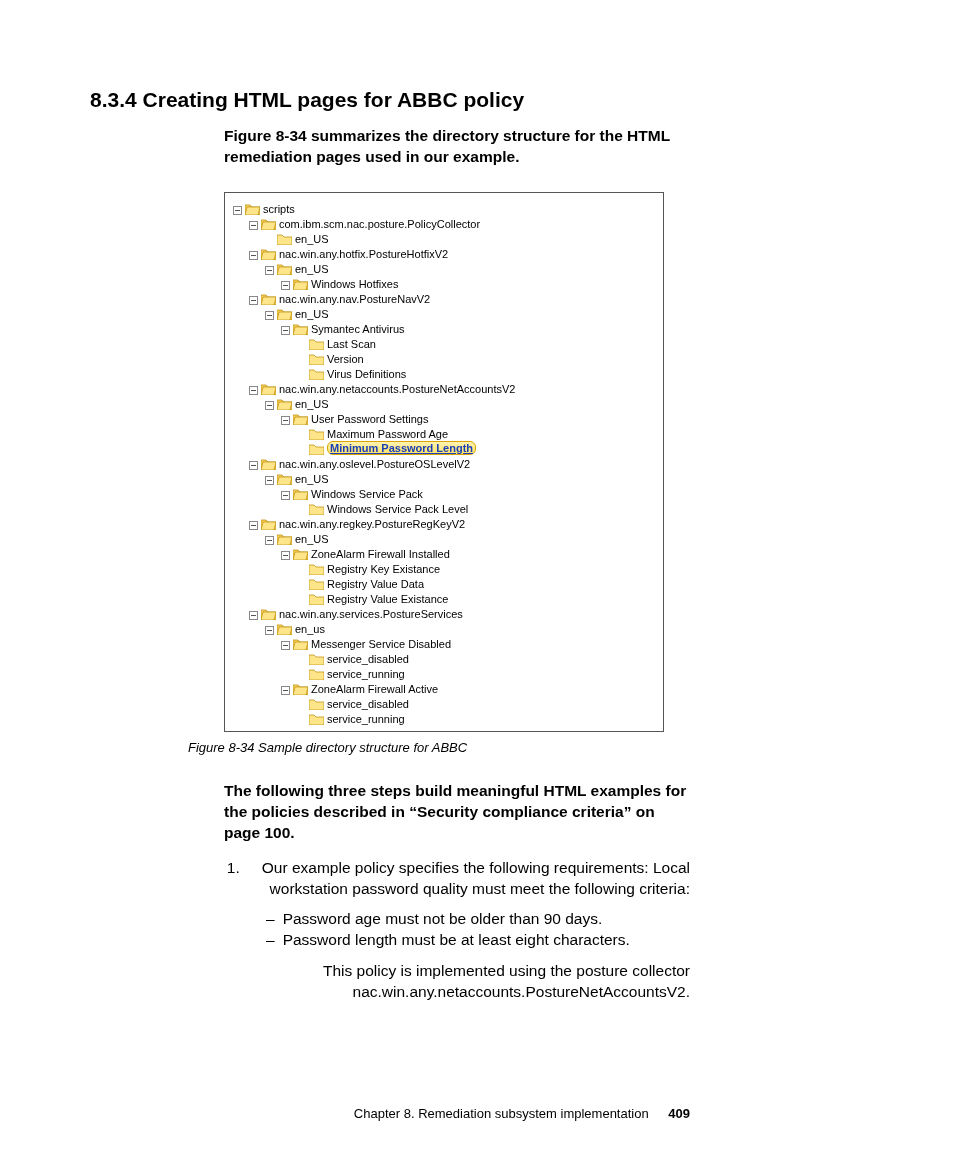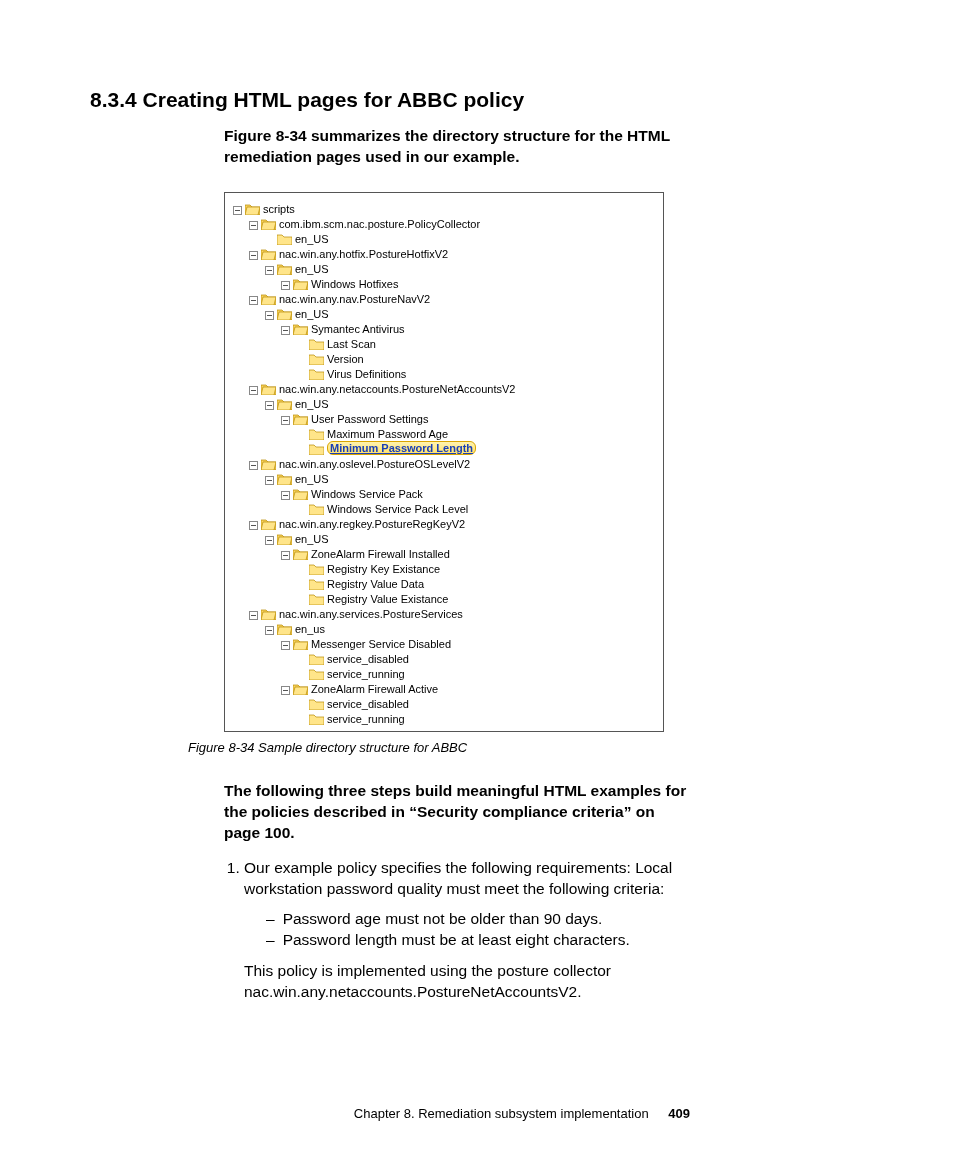--- a/index.html
+++ b/index.html
@@ -89,21 +89,21 @@
     font-style: italic;
     font-size: 13px;
     margin-top: 8px;
     margin-bottom: 26px;
   }
   ol.steps {
     margin: 0 0 0 0;
     padding-left: 20px;
     font-size: 15.5px;
   }
-  ol.steps > li { margin-bottom: 18px; line-height:1.35; }
+  ol.steps > li { margin-bottom: 18px; line-height:1.35;text-align:right; }
   .sublist {
     margin: 10px 0 10px 0;
     padding-left: 22px;
     font-size: 15.5px;
   }
   .sublist .dash-row { display:flex; gap:8px; line-height:1.35; }
   .sublist .dash { flex-shrink:0; }
   .after-list { margin-top: 10px; }
   .footer {
     position: absolute;

